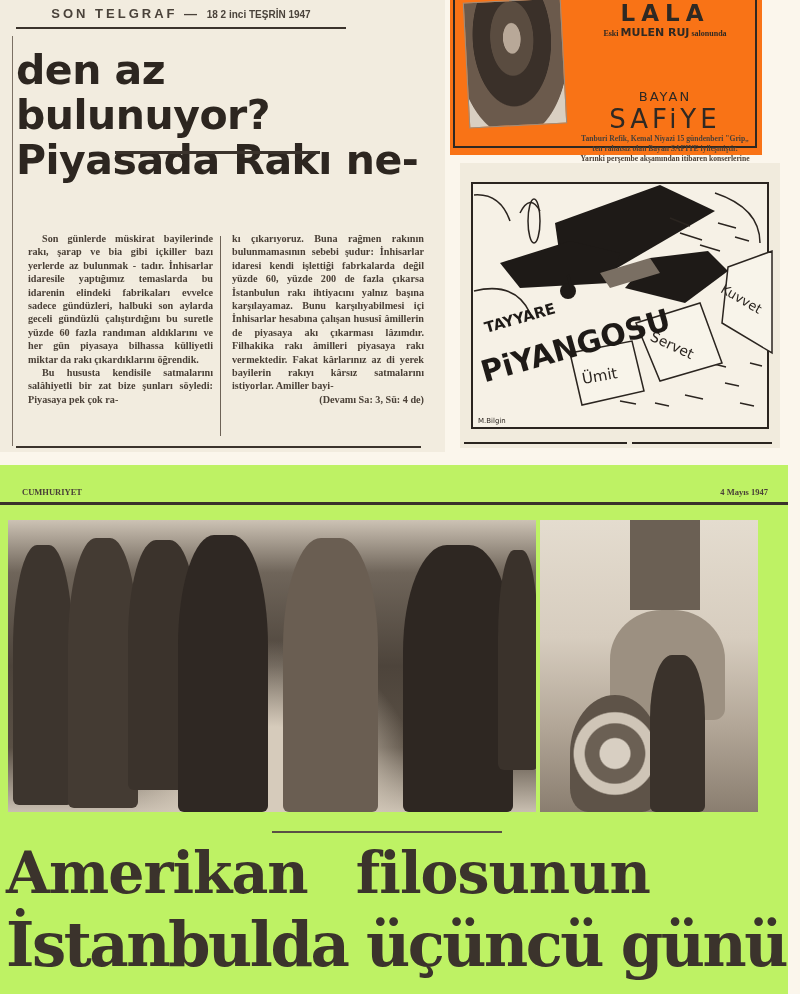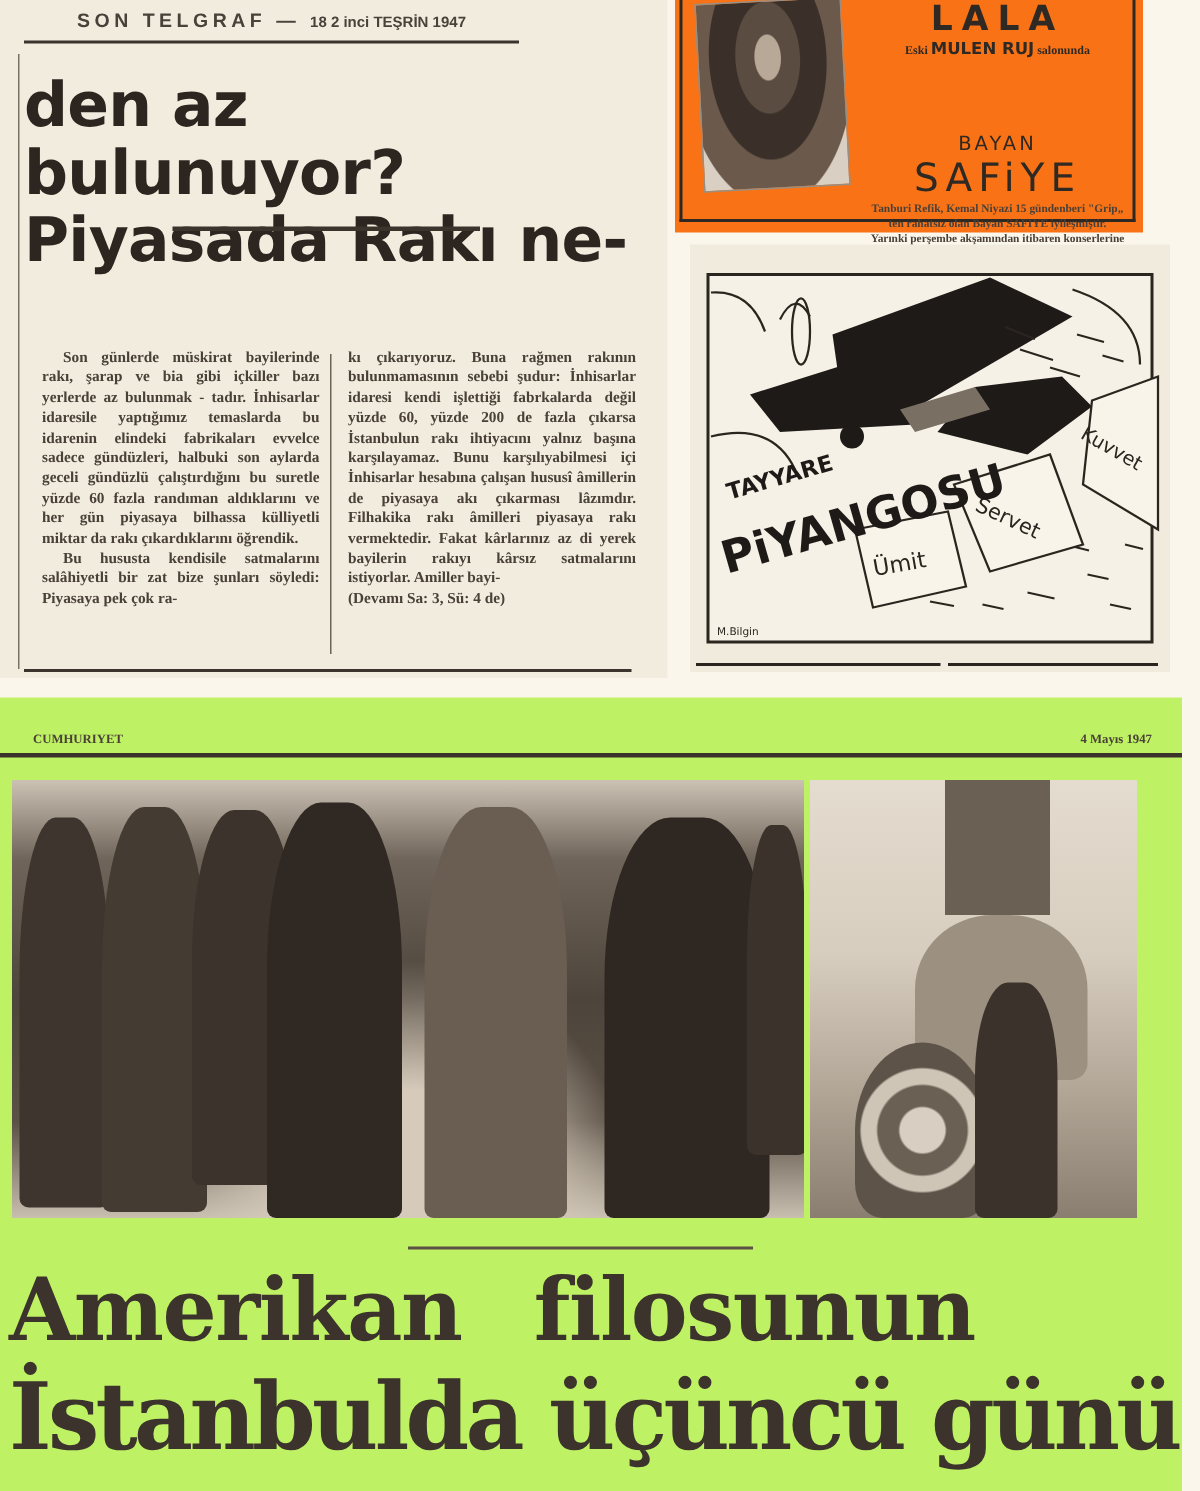--- a/index.html
+++ b/index.html
@@ -34,21 +34,21 @@
     }
     #p1 .col {
       position: absolute; top: 232px; width: 185px;
       font-family: Liberation Serif, serif; font-size: 10.2px; line-height: 13.4px;
       text-align: justify; color: #4a4037; font-weight: bold;
     }
     #p1 .col p { margin: 0; text-indent: 14px; }
     #p1 .col1 { left: 28px; }
     #p1 .col2 { left: 232px; width: 192px; }
     #p1 .col-divider { position: absolute; left: 220px; top: 236px; width: 1px; height: 200px; background: #6d6256; }
-    #p1 .continued { text-align: left; margin-top: 1px; text-indent: 0 !important; font-weight: bold; }
+    #p1 .continued { text-align: right; margin-top: 1px; text-indent: 0 !important; font-weight: bold; }
     #p1 .foot-rule { position: absolute; left: 16px; top: 446px; width: 405px; height: 2px; background: #3b332c; }
 
     
     #p2 { left: 450px; top: 0; width: 312px; height: 155px; background: #f97316; }
     #p2 .frame { position: absolute; left: 3px; top: -4px; width: 304px; height: 152px; border: 2px solid #2e2822; border-top: none; box-sizing: border-box; }
     #p2 .portrait {
       position: absolute; left: 16px; top: 0; width: 96px; height: 124px;
       background: radial-gradient(ellipse at 48% 30%, #b8a898 0 12%, #5a4c40 13% 30%, #3a3029 31% 55%, #6b5a4c 56% 80%, #d9cfc2 81%);
       transform: rotate(-3deg); border: 1px solid #9a8e80;
     }

